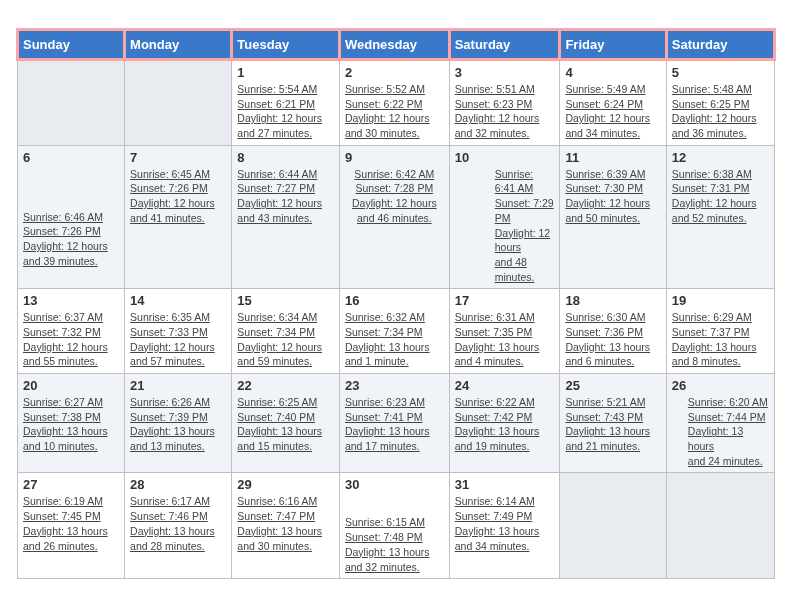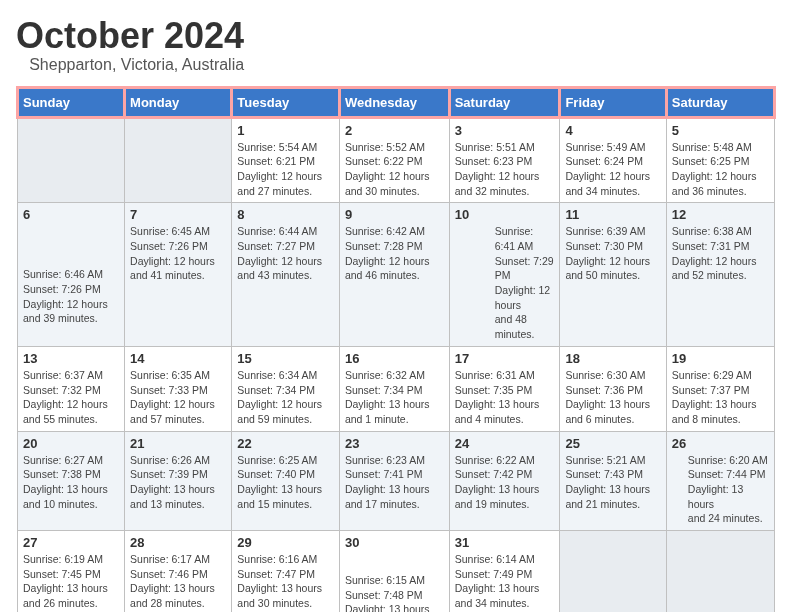--- a/index.html
+++ b/index.html
@@ -78,33 +78,30 @@
       font-size: 13px;
       font-weight: bold;
       color: #333;
       display: block;
       margin-bottom: 2px;
     }
     .day-info {
       color: #444;
       font-size: 10.5px;
       line-height: 1.4;
+      text-decoration: underline;
     }
     .empty-cell {
       background-color: #e8ecf0 !important;
     }
   </style>
 </head>
 <body>
 
 <div class="header-area">
-  <div class="title-area">
-    <div class="month-title">October 2024</div>
-    <div class="location-title">Shepparton, Victoria, Australia</div>
-  </div>
 </div>
 
 <table>
   <thead>
     <tr id="header-row">
     <th>Sunday</th>
         <th>Monday</th>
         <th>Tuesday</th>
         <th>Wednesday</th>
         <th>Saturday</th>
@@ -169,21 +166,21 @@
         </td>
         <td>
           <span class="day-number">8</span>
           <div class="day-info" style="white-space: pre-line;">Sunrise: 6:44 AM
 Sunset: 7:27 PM
 Daylight: 12 hours
 and 43 minutes.</div>
         </td>
         <td>
           <span class="day-number">9</span>
-          <div class="day-info" style="white-space: pre-line;">Sunrise: 6:42 AM
+          <div class="day-info" style="white-space: pre-line; text-align: center;">Sunrise: 6:42 AM
 Sunset: 7:28 PM
 Daylight: 12 hours
 and 46 minutes.</div>
         </td>
         <td>
           <span class="day-number">10</span>
           <div class="day-info" style="white-space: pre-line; margin-left: 40px;">Sunrise: 6:41 AM
 Sunset: 7:29 PM
 Daylight: 12 hours
 and 48 minutes.</div>

